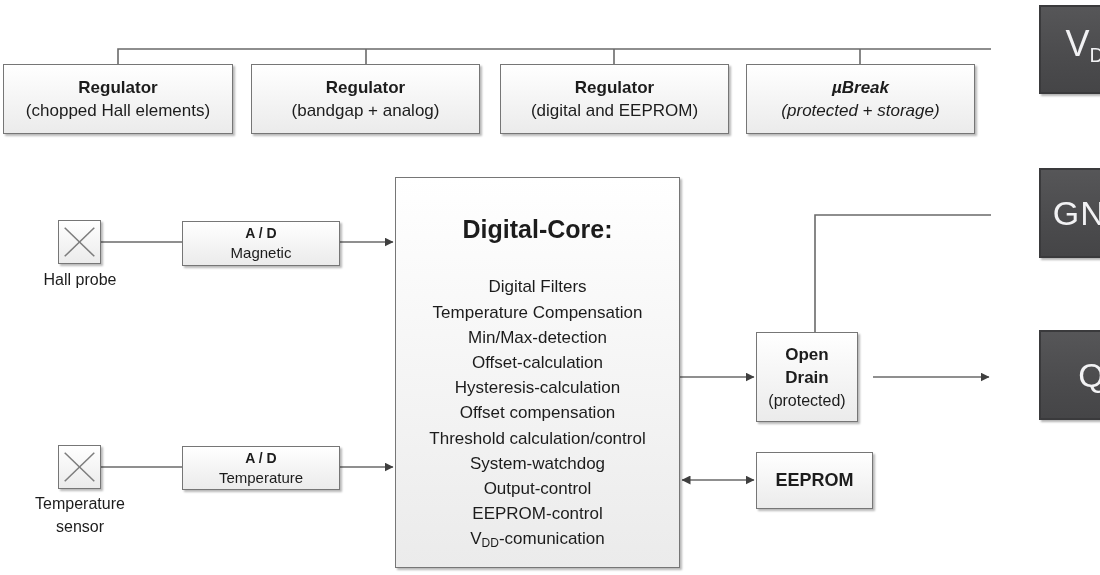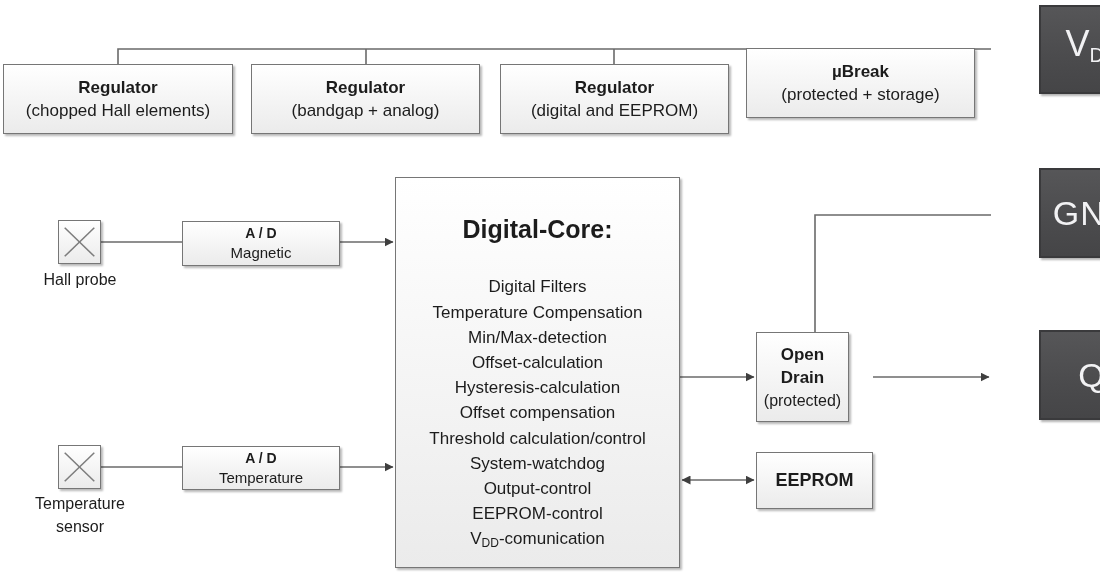--- a/index.html
+++ b/index.html
@@ -87,21 +87,21 @@
     <div class="reg-sub">(chopped Hall elements)</div>
   </div>
   <div class="box lightbox" style="left:251px;top:64px;width:229px;height:70px;">
     <div class="reg-title">Regulator</div>
     <div class="reg-sub">(bandgap + analog)</div>
   </div>
   <div class="box lightbox" style="left:500px;top:64px;width:229px;height:70px;">
     <div class="reg-title">Regulator</div>
     <div class="reg-sub">(digital and EEPROM)</div>
   </div>
-  <div class="box lightbox" style="left:746px;top:48px;width:229px;height:70px;">
+  <div class="box lightbox" style="left:746px;top:64px;width:229px;height:70px;font-style:italic;">
     <div class="reg-title">µBreak</div>
     <div class="reg-sub">(protected + storage)</div>
   </div>
 
   <div class="box darkbox" style="left:991px;top:5px;width:106px;height:89px;">
     <div class="pin-main"><span>V</span><span class="pin-sub">DD</span></div>
   </div>
   <div class="box darkbox" style="left:991px;top:168px;width:106px;height:90px;">
     <div class="pin-label">GND</div>
   </div>
@@ -147,21 +147,21 @@
       <div class="core-fn">Hysteresis-calculation</div>
       <div class="core-fn">Offset compensation</div>
       <div class="core-fn">Threshold calculation/control</div>
       <div class="core-fn">System-watchdog</div>
       <div class="core-fn">Output-control</div>
       <div class="core-fn">EEPROM-control</div>
       <div class="core-fn"><span>V</span><span class="sub-dd">DD</span><span>-comunication</span></div>
     </div>
   </div>
 
-  <div class="box lightbox" style="left:756px;top:332px;width:93px;height:90px;">
+  <div class="box lightbox" style="left:756px;top:332px;width:102px;height:90px;">
     <div class="od-bold">Open</div>
     <div class="od-bold">Drain</div>
     <div class="od-sub">(protected)</div>
   </div>
   <div class="box lightbox" style="left:756px;top:452px;width:117px;height:57px;">
     <div class="eeprom-label">EEPROM</div>
   </div>
 
 </div>
 

